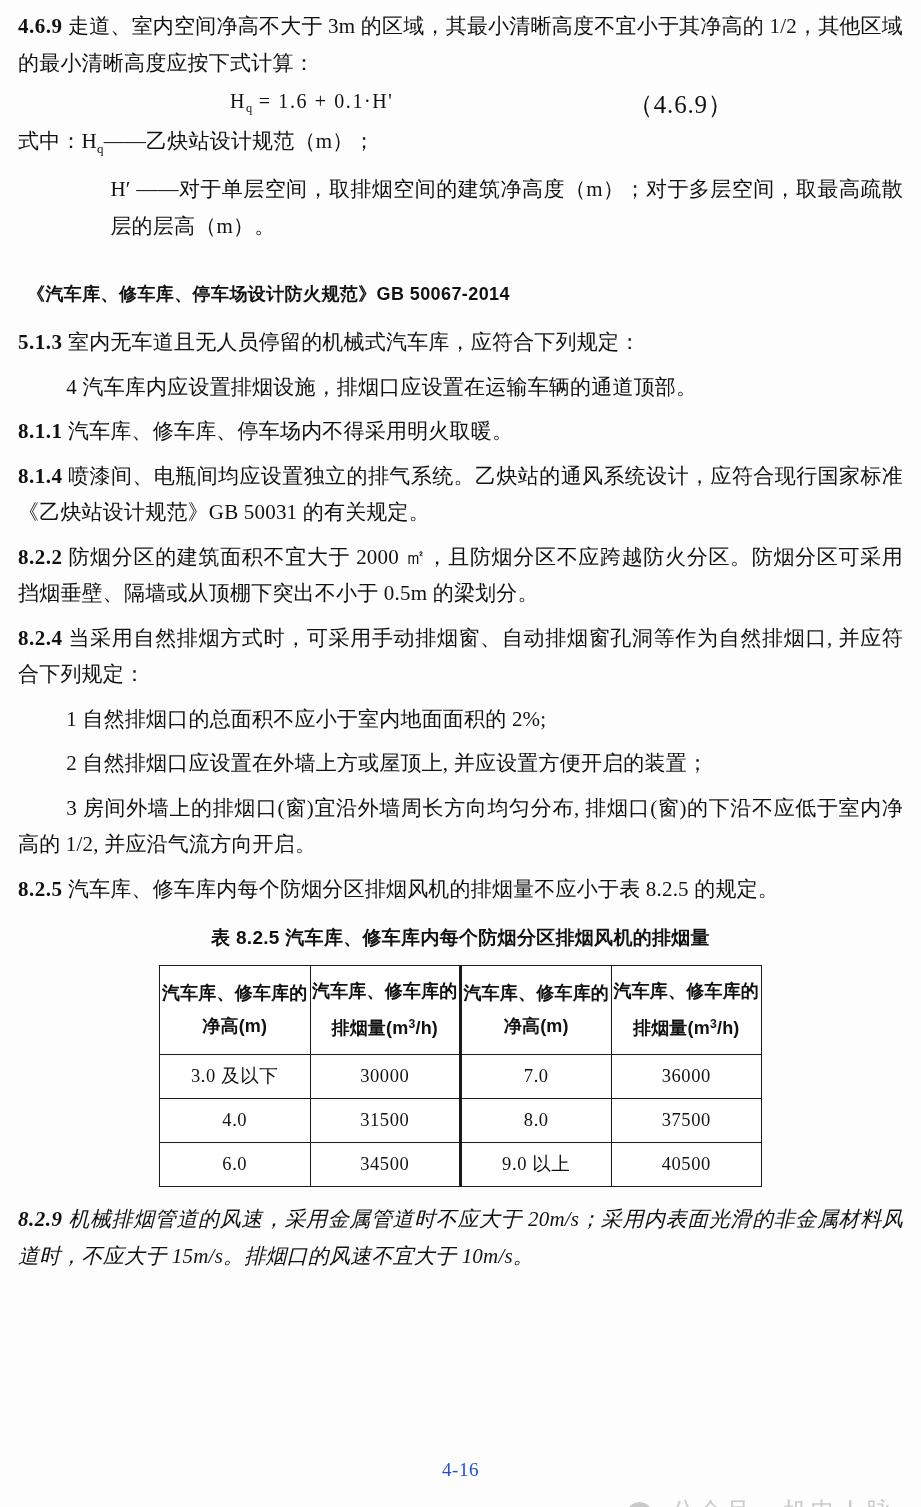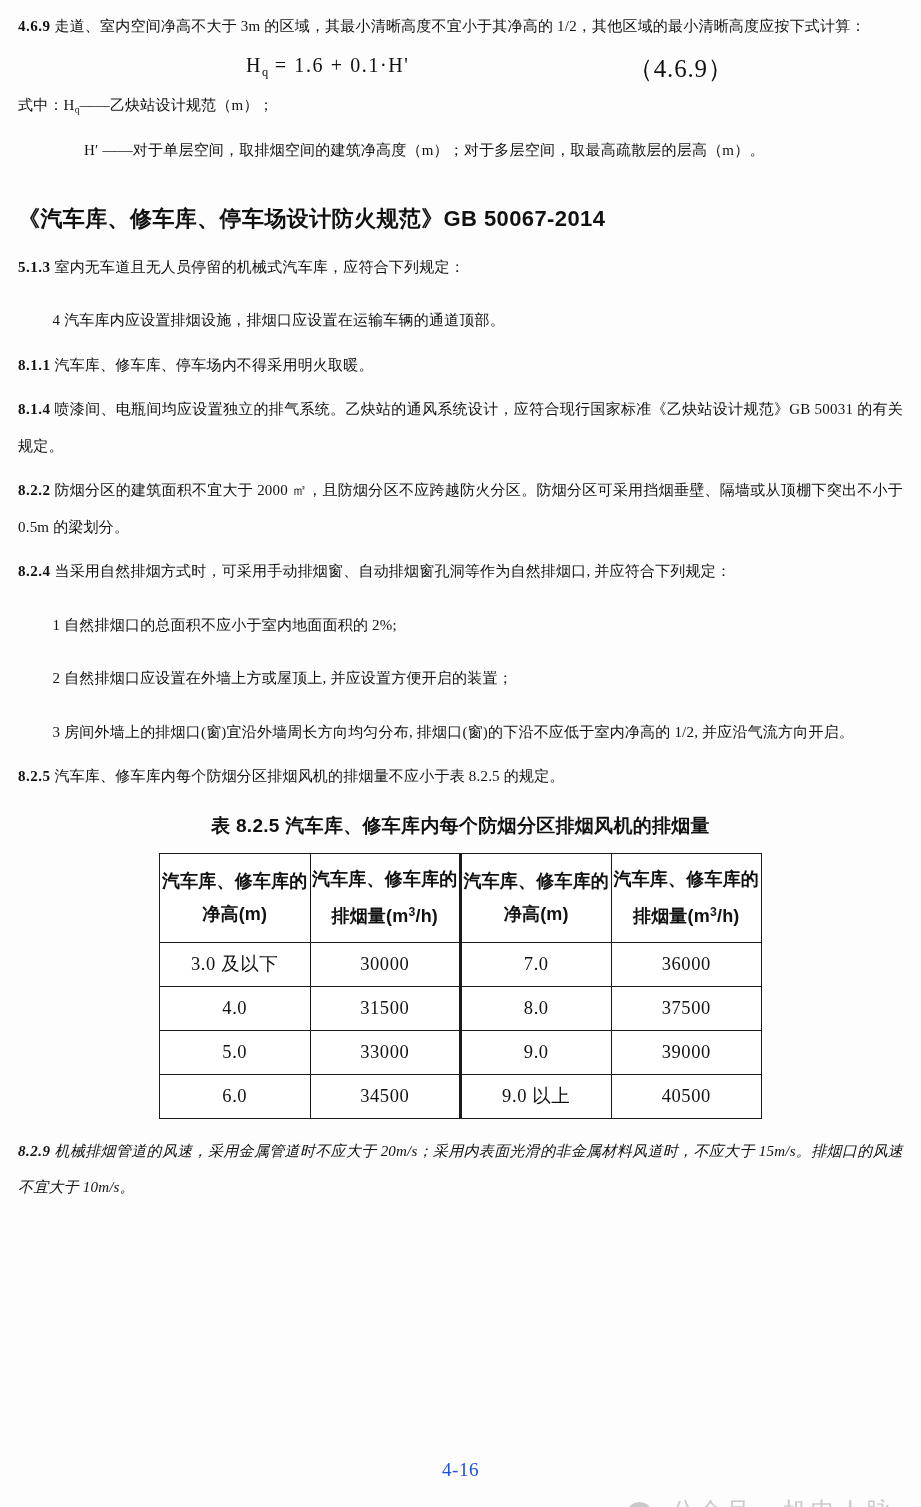--- a/index.html
+++ b/index.html
@@ -18,21 +18,21 @@
   .page {
     position: relative;
     width: 921px;
     height: 1507px;
     box-sizing: border-box;
     padding: 0 18px;
   }
 
   
   .para {
-    font-size: 15px;
+    font-size: 21px;
     line-height: 36.5px;
     text-align: justify;
     text-justify: inter-ideograph;
     letter-spacing: 0.2px;
     margin: 0;
   }
   .num {
     font-weight: bold;
     letter-spacing: 0.5px;
   }
@@ -42,21 +42,21 @@
 
   
   .formula-row {
     position: relative;
     height: 40px;
     font-size: 20px;
     line-height: 40px;
   }
   .formula {
     position: absolute;
-    left: 228px;
+    left: 212px;
     top: 0;
     letter-spacing: 1.6px;
     white-space: nowrap;
   }
   .formula sub {
     font-size: 0.62em;
     vertical-align: -0.35em;
     letter-spacing: 0;
   }
   .eqnum {
@@ -68,32 +68,32 @@
     white-space: nowrap;
   }
 
   .deffirst { margin-top: 2px; }
   .defsecond { text-indent: 0; padding-left: 4.4em; margin-top: 4px; }
 
   
   .std-title {
     font-family: "Liberation Sans", "DejaVu Sans", sans-serif;
     font-weight: bold;
-    font-size: 22px;
+    font-size: 18px;
     line-height: 40px;
     letter-spacing: 0.4px;
-    margin: 30px 0 10px 0;
+    margin: 30px 0 10px 9px;
     white-space: nowrap;
   }
 
   
   .clause { margin-top: 8px; }
   .subitem {
     text-indent: 2.3em;
-    margin-top: 17px;
+    margin-top: 8px;
   }
 
   
   .table-caption {
     font-family: "Liberation Sans", "DejaVu Sans", sans-serif;
     font-weight: bold;
     font-size: 19px;
     line-height: 30px;
     text-align: center;
     margin: 16px 0 12px 0;
@@ -281,26 +281,20 @@
           <td class="thick-left">7.0</td>
           <td>36000</td>
         </tr>
         <tr>
           <td>4.0</td>
           <td>31500</td>
           <td class="thick-left">8.0</td>
           <td>37500</td>
         </tr>
         <tr>
-          <td>5.0</td>
-          <td>33000</td>
-          <td class="thick-left">9.0</td>
-          <td>39000</td>
-        </tr>
-        <tr>
           <td>6.0</td>
           <td>34500</td>
           <td class="thick-left">9.0 以上</td>
           <td>40500</td>
         </tr>
       </tbody>
     </table>
   </div>
 
   <p class="para bottom-block"><span class="num">8.2.9</span> <span>机械排烟管道的风速，采用金属管道时不应大于 20m/s；采用内表面光滑的非金属材料风道时，不应大于 15m/s。排烟口的风速不宜大于 10m/s。</span></p>

